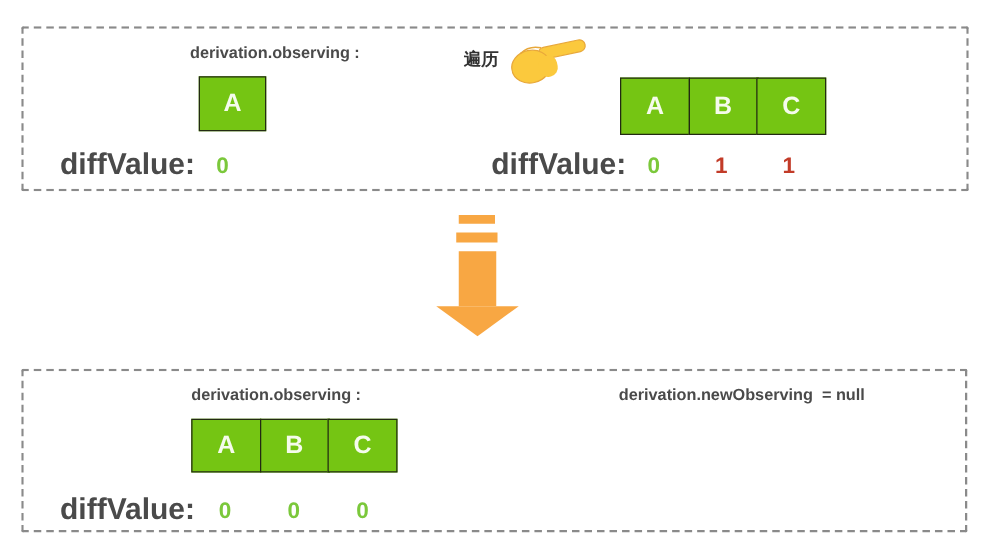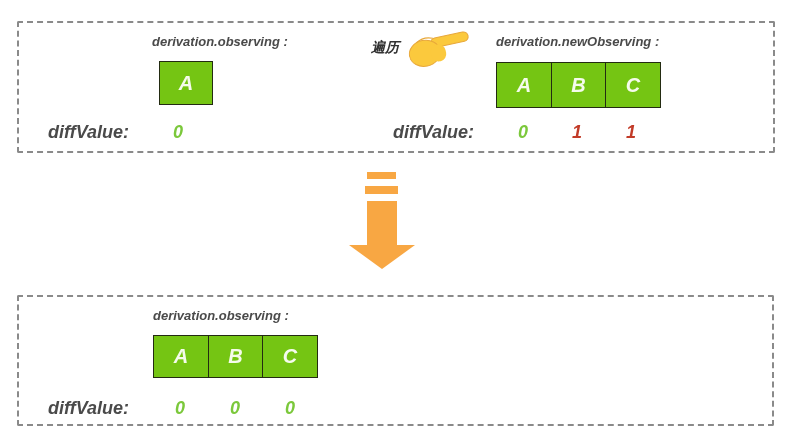--- a/index.html
+++ b/index.html
@@ -1,19 +1,18 @@
 <!DOCTYPE html>
 <html style="--green-box: #75C513; --box-letter: #F5FBEC; --green-text: #7BC83B; --red-text: #C23B28; --gray-text: #4A4A4A; --dark-text: #333333; --dash-border: #8A8A8A; --arrow-orange: #F8A743; --hand-yellow: #FBC93D; --hand-outline: #E8A83B;"><head>
 <meta charset="utf-8">
 <style>
   html,body{margin:0;padding:0;background:#fff;}
   .canvas{
     position:relative;width:800px;height:447px;background:#ffffff;overflow:hidden;
     font-family:"Liberation Sans","DejaVu Sans",sans-serif;
-    font-style:italic;
   }
   .panel{
     position:absolute;border:2px dashed var(--dash-border);border-radius:2px;
     background:transparent;box-sizing:border-box;
   }
   .panel.top{left:17px;top:21px;width:758px;height:132px;}
   .panel.bottom{left:17px;top:295px;width:757px;height:131px;}
   .lbl{
     position:absolute;font-size:13px;font-weight:bold;color:var(--gray-text);
     line-height:16px;white-space:pre;
@@ -24,21 +23,21 @@
   }
   .boxrow{position:absolute;display:flex;}
   .gbox{
     width:54px;height:44px;background:var(--green-box);
     border:1.5px solid #232b12;margin-left:-1.5px;box-sizing:content-box;
     display:flex;align-items:center;justify-content:center;
     color:var(--box-letter);font-size:20px;font-weight:bold;
   }
   .boxrow .gbox:first-child{margin-left:0;}
   .diffl{
-    position:absolute;font-size:18px;font-weight:bold;color:var(--gray-text);
+    position:absolute;font-size:24px;font-weight:bold;color:var(--gray-text);
     line-height:20px;
   }
   .val{
     position:absolute;width:30px;text-align:center;font-size:18px;font-weight:bold;
     line-height:20px;
   }
   .val[data-color="green"]{color:var(--green-text);}
   .val[data-color="red"]{color:var(--red-text);}
   .abar{position:absolute;background:var(--arrow-orange);}
   .atri{
@@ -65,21 +64,20 @@
 
   <svg class="hand" width="64" height="34" viewBox="0 0 64 34">
     <g>
       <rect x="24" y="6" width="38" height="9.5" rx="4.75" fill="var(--hand-yellow)" stroke="var(--hand-outline)" stroke-width="1"></rect>
       <ellipse cx="16" cy="19" rx="15.5" ry="13" fill="var(--hand-yellow)" stroke="var(--hand-outline)" stroke-width="1"></ellipse>
       <rect x="22" y="13" width="15" height="17" rx="7" fill="var(--hand-yellow)"></rect>
       <path d="M10 7 Q18 2 27 6" fill="none" stroke="var(--hand-outline)" stroke-width="1.2"></path>
     </g>
   </svg>
 
-  <div class="lbl" style="left:496px;top:34px;">derivation.newObserving :</div>
 
   <div class="boxrow" style="left:496px;top:62px;">
     <div class="gbox">A</div>
     <div class="gbox">B</div>
     <div class="gbox">C</div>
   </div>
 
   <div class="diffl" style="left:48px;top:122px;">diffValue:</div>
   <div class="val" style="left:163px;top:122px;" data-color="green">0</div>
 
@@ -98,19 +96,20 @@
   <div class="panel bottom"></div>
 
   <div class="lbl" style="left:153px;top:308px;">derivation.observing :</div>
 
   <div class="boxrow" style="left:153px;top:335px;">
     <div class="gbox" style="height:41px;">A</div>
     <div class="gbox" style="height:41px;">B</div>
     <div class="gbox" style="height:41px;">C</div>
   </div>
 
+  <div class="lbl" style="left:495px;top:308px;">derivation.newObserving  = null</div>
 
   <div class="diffl" style="left:48px;top:398px;">diffValue:</div>
   <div class="val" style="left:165px;top:398px;" data-color="green">0</div>
   <div class="val" style="left:220px;top:398px;" data-color="green">0</div>
   <div class="val" style="left:275px;top:398px;" data-color="green">0</div>
 
 </div>
 
 </body></html>

